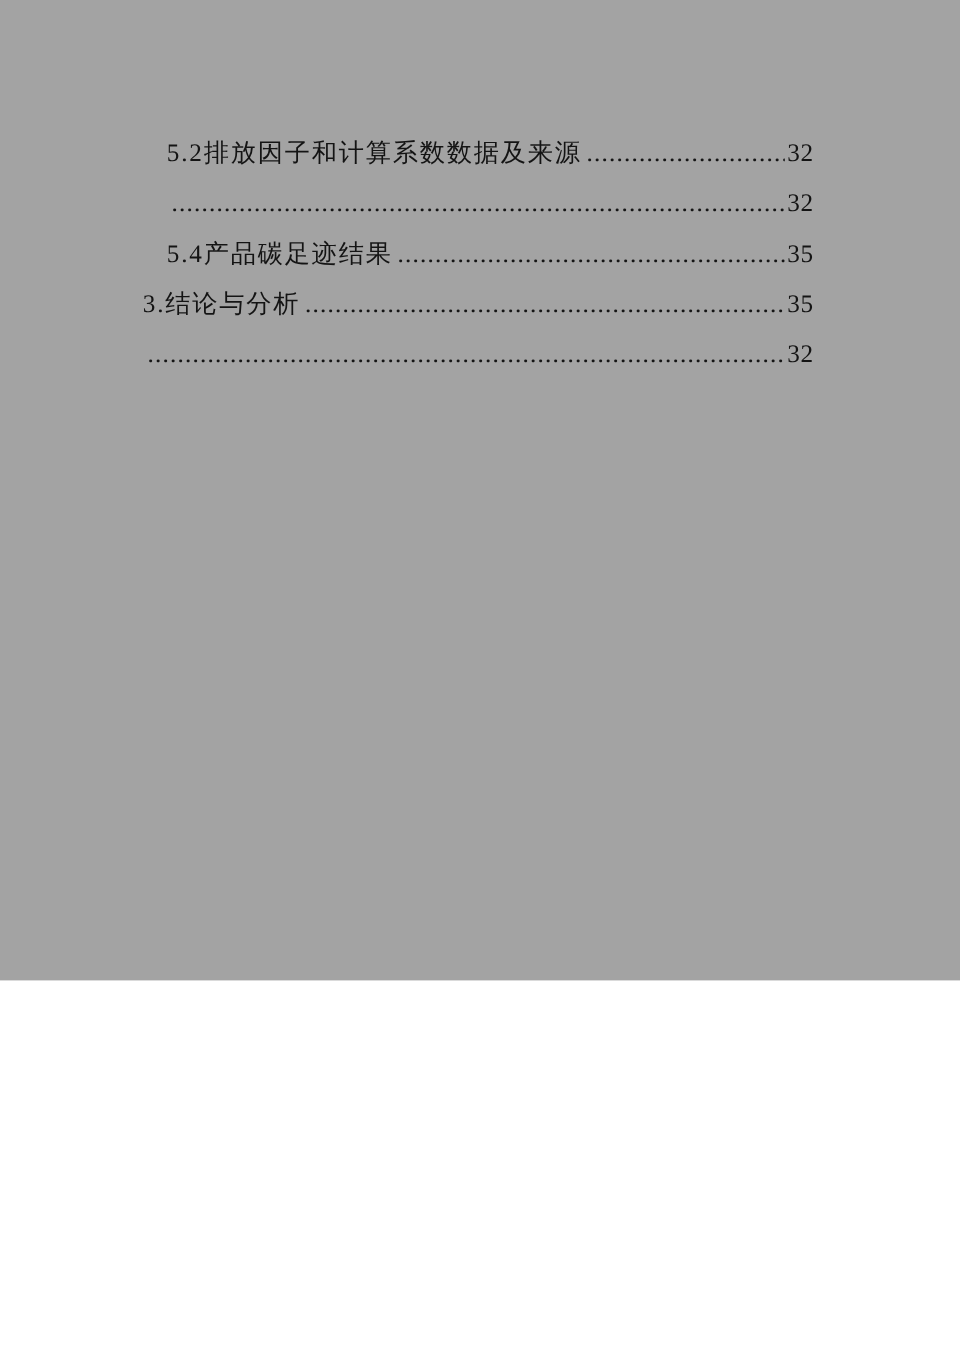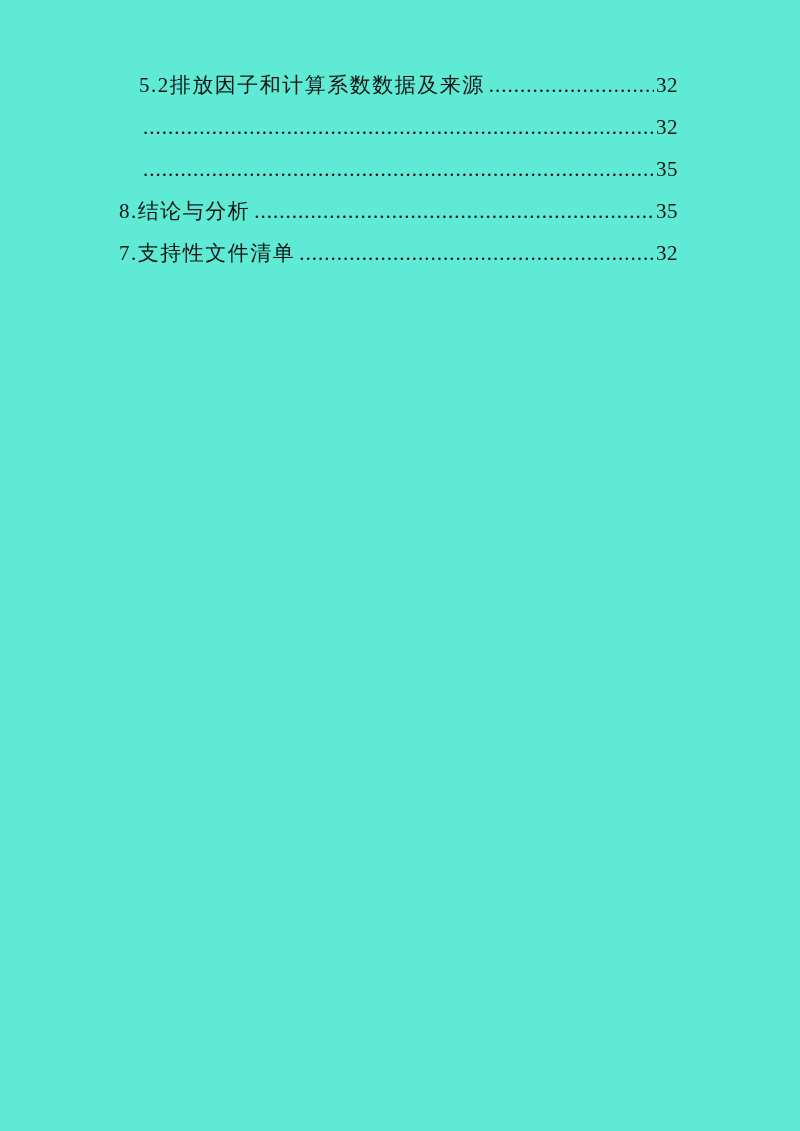--- a/index.html
+++ b/index.html
@@ -10,24 +10,24 @@
   body {
     width: 800px;
     height: 1131px;
     font-family: "Liberation Serif", "DejaVu Serif", serif;
     color: #141414;
     overflow: hidden;
   }
   .document-page {
     position: relative;
     width: 800px;
-    height: 1131px;
-    background: #5eead4;
+    height: 817px;
+    background: #a3a3a3;
     box-sizing: border-box;
-    padding-top: 64px;
+    padding-top: 106px;
   }
   .toc {
     box-sizing: border-box;
     padding-left: 119px;
     padding-right: 122px;
   }
   .toc-row {
     display: flex;
     align-items: baseline;
     height: 42px;
@@ -70,30 +70,30 @@
       <span class="dot-leader"></span>
       <span class="toc-page-num">32</span>
     </div>
 
     <div class="toc-row indent">
       <span class="dot-leader"></span>
       <span class="toc-page-num">32</span>
     </div>
 
     <div class="toc-row indent">
+      <span class="toc-label">5.4产品碳足迹结果</span>
       <span class="dot-leader"></span>
       <span class="toc-page-num">35</span>
     </div>
 
     <div class="toc-row">
-      <span class="toc-label">8.结论与分析</span>
+      <span class="toc-label">3.结论与分析</span>
       <span class="dot-leader"></span>
       <span class="toc-page-num">35</span>
     </div>
 
     <div class="toc-row">
-      <span class="toc-label">7.支持性文件清单</span>
       <span class="dot-leader"></span>
       <span class="toc-page-num">32</span>
     </div>
 
   </div>
 </div>
 
 </body></html>

